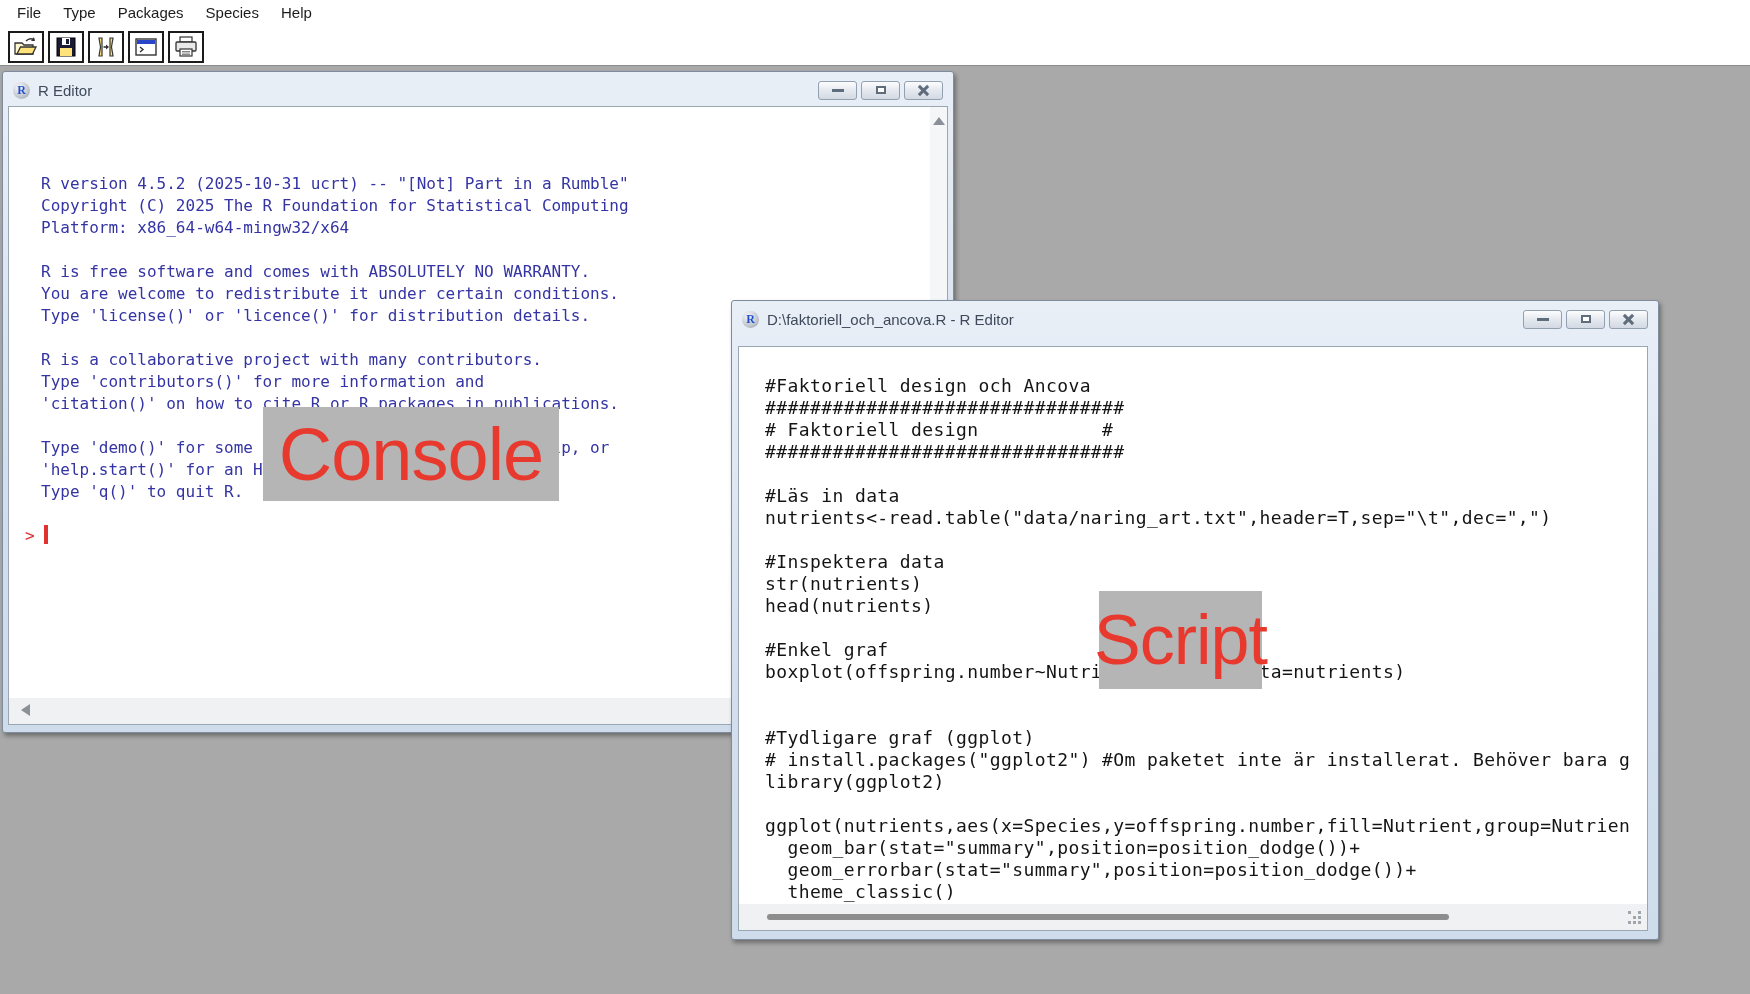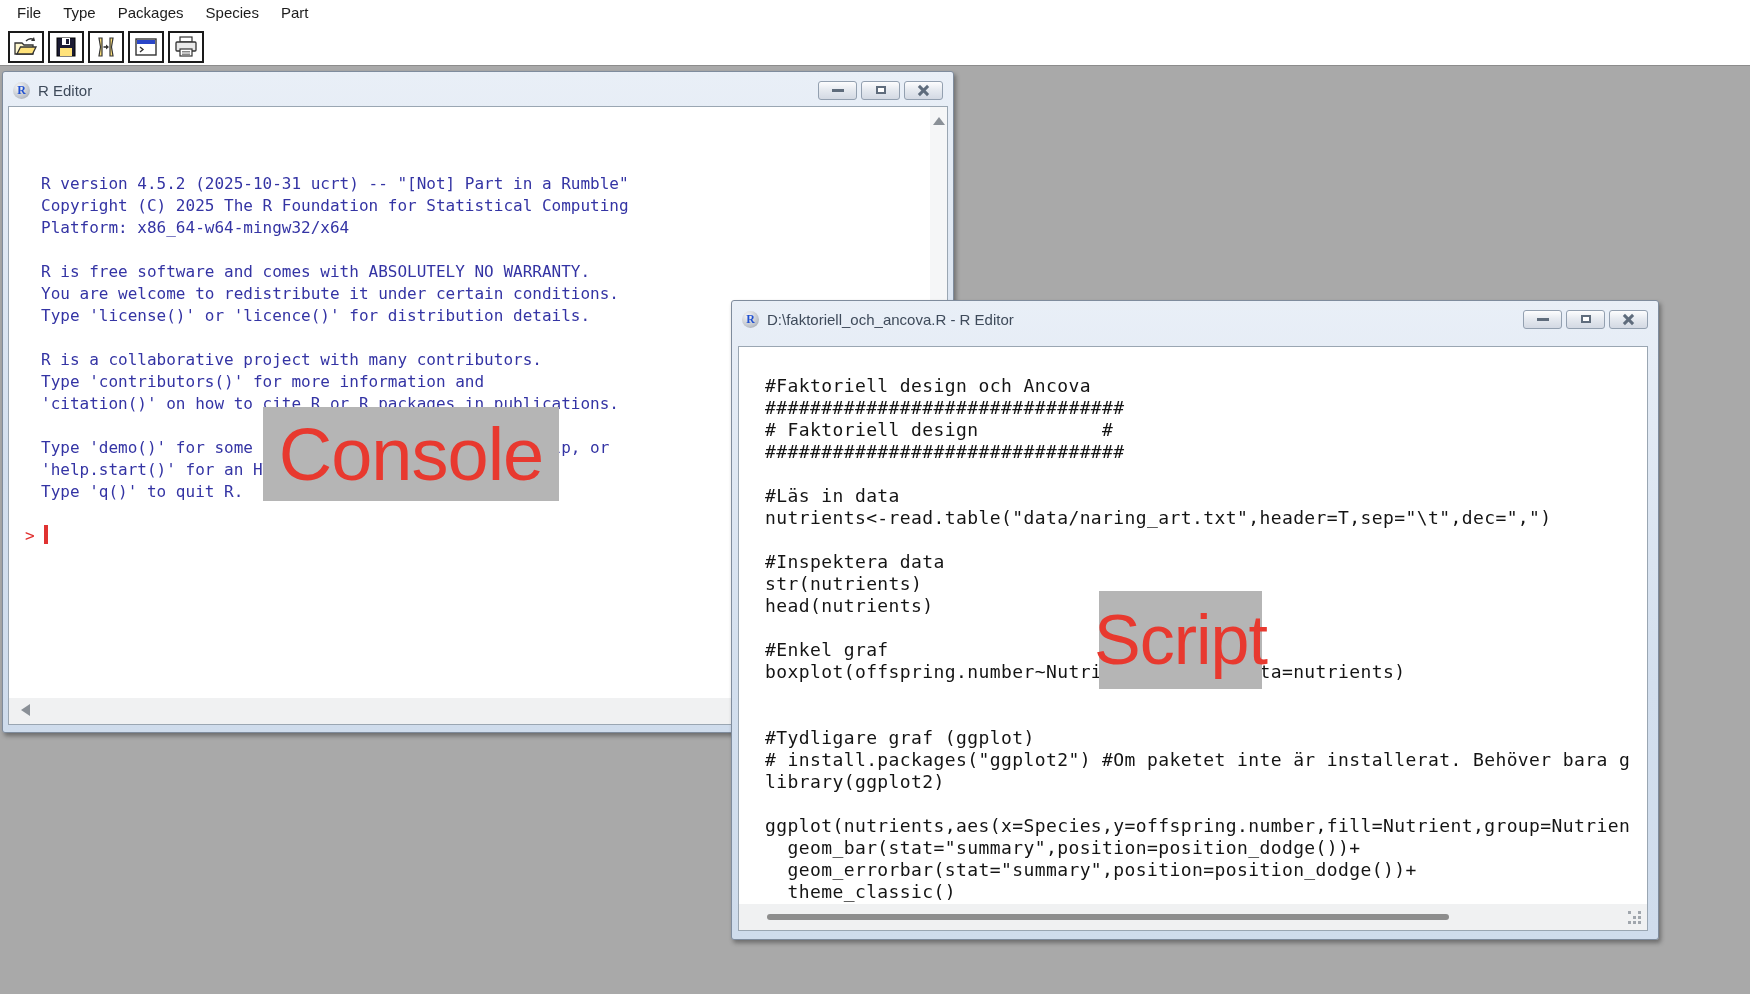--- a/index.html
+++ b/index.html
@@ -136,21 +136,21 @@
 </style>
 </head>
 <body>
 
 <div class="topbar">
   <div class="menubar">
     <span class="menu-item">File</span>
     <span class="menu-item">Type</span>
     <span class="menu-item">Packages</span>
     <span class="menu-item">Species</span>
-    <span class="menu-item">Part</span>
+    <span class="menu-item">Help</span>
   </div>
   <div class="tools">
     <button class="tool-btn">
       <svg width="26" height="24" viewBox="0 0 26 24">
         <path d="M2 19 L2 8 L9 8 L11 10 L20 10 L20 19 Z" fill="#fff8cf" stroke="#333" stroke-width="1.3"></path>
         <path d="M4 19 L7.5 12 L23 12 L19.5 19 Z" fill="#ffe27a" stroke="#333" stroke-width="1.3"></path>
         <path d="M13 6 Q17 2 21 5" fill="none" stroke="#333" stroke-width="1.4"></path>
         <path d="M21 2 L22 6 L18 6 Z" fill="#333"></path>
       </svg>
     </button>

